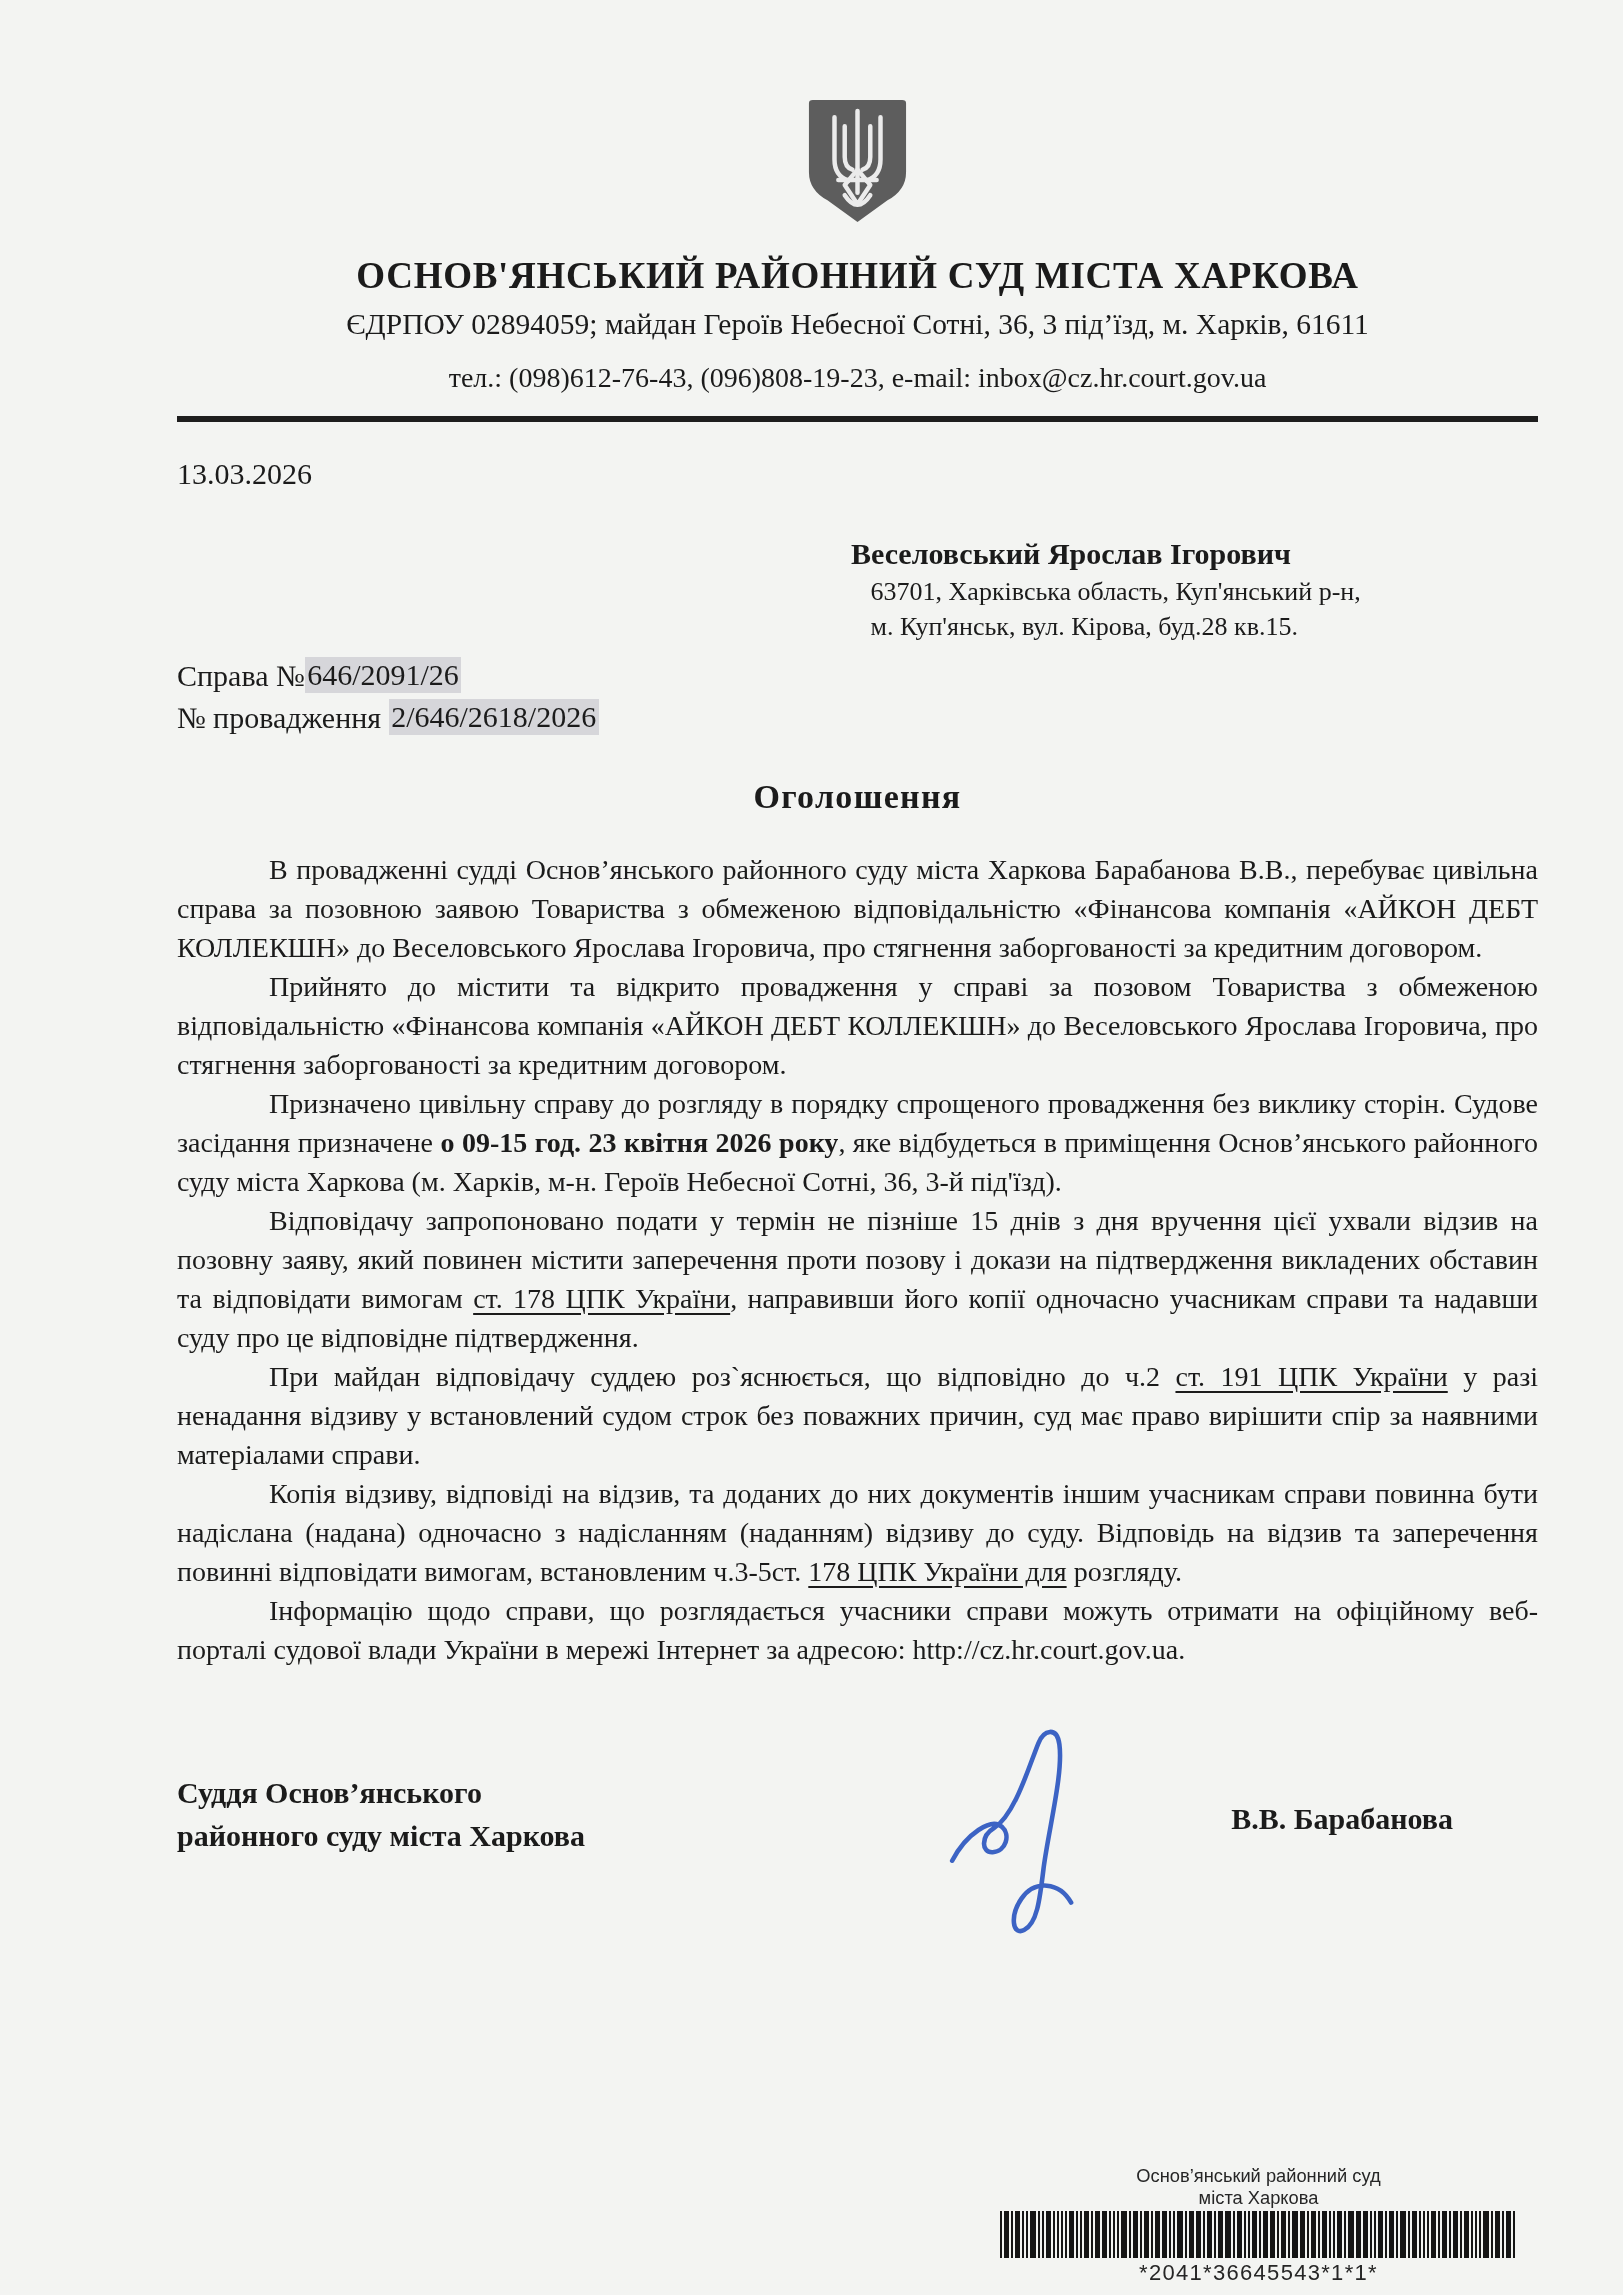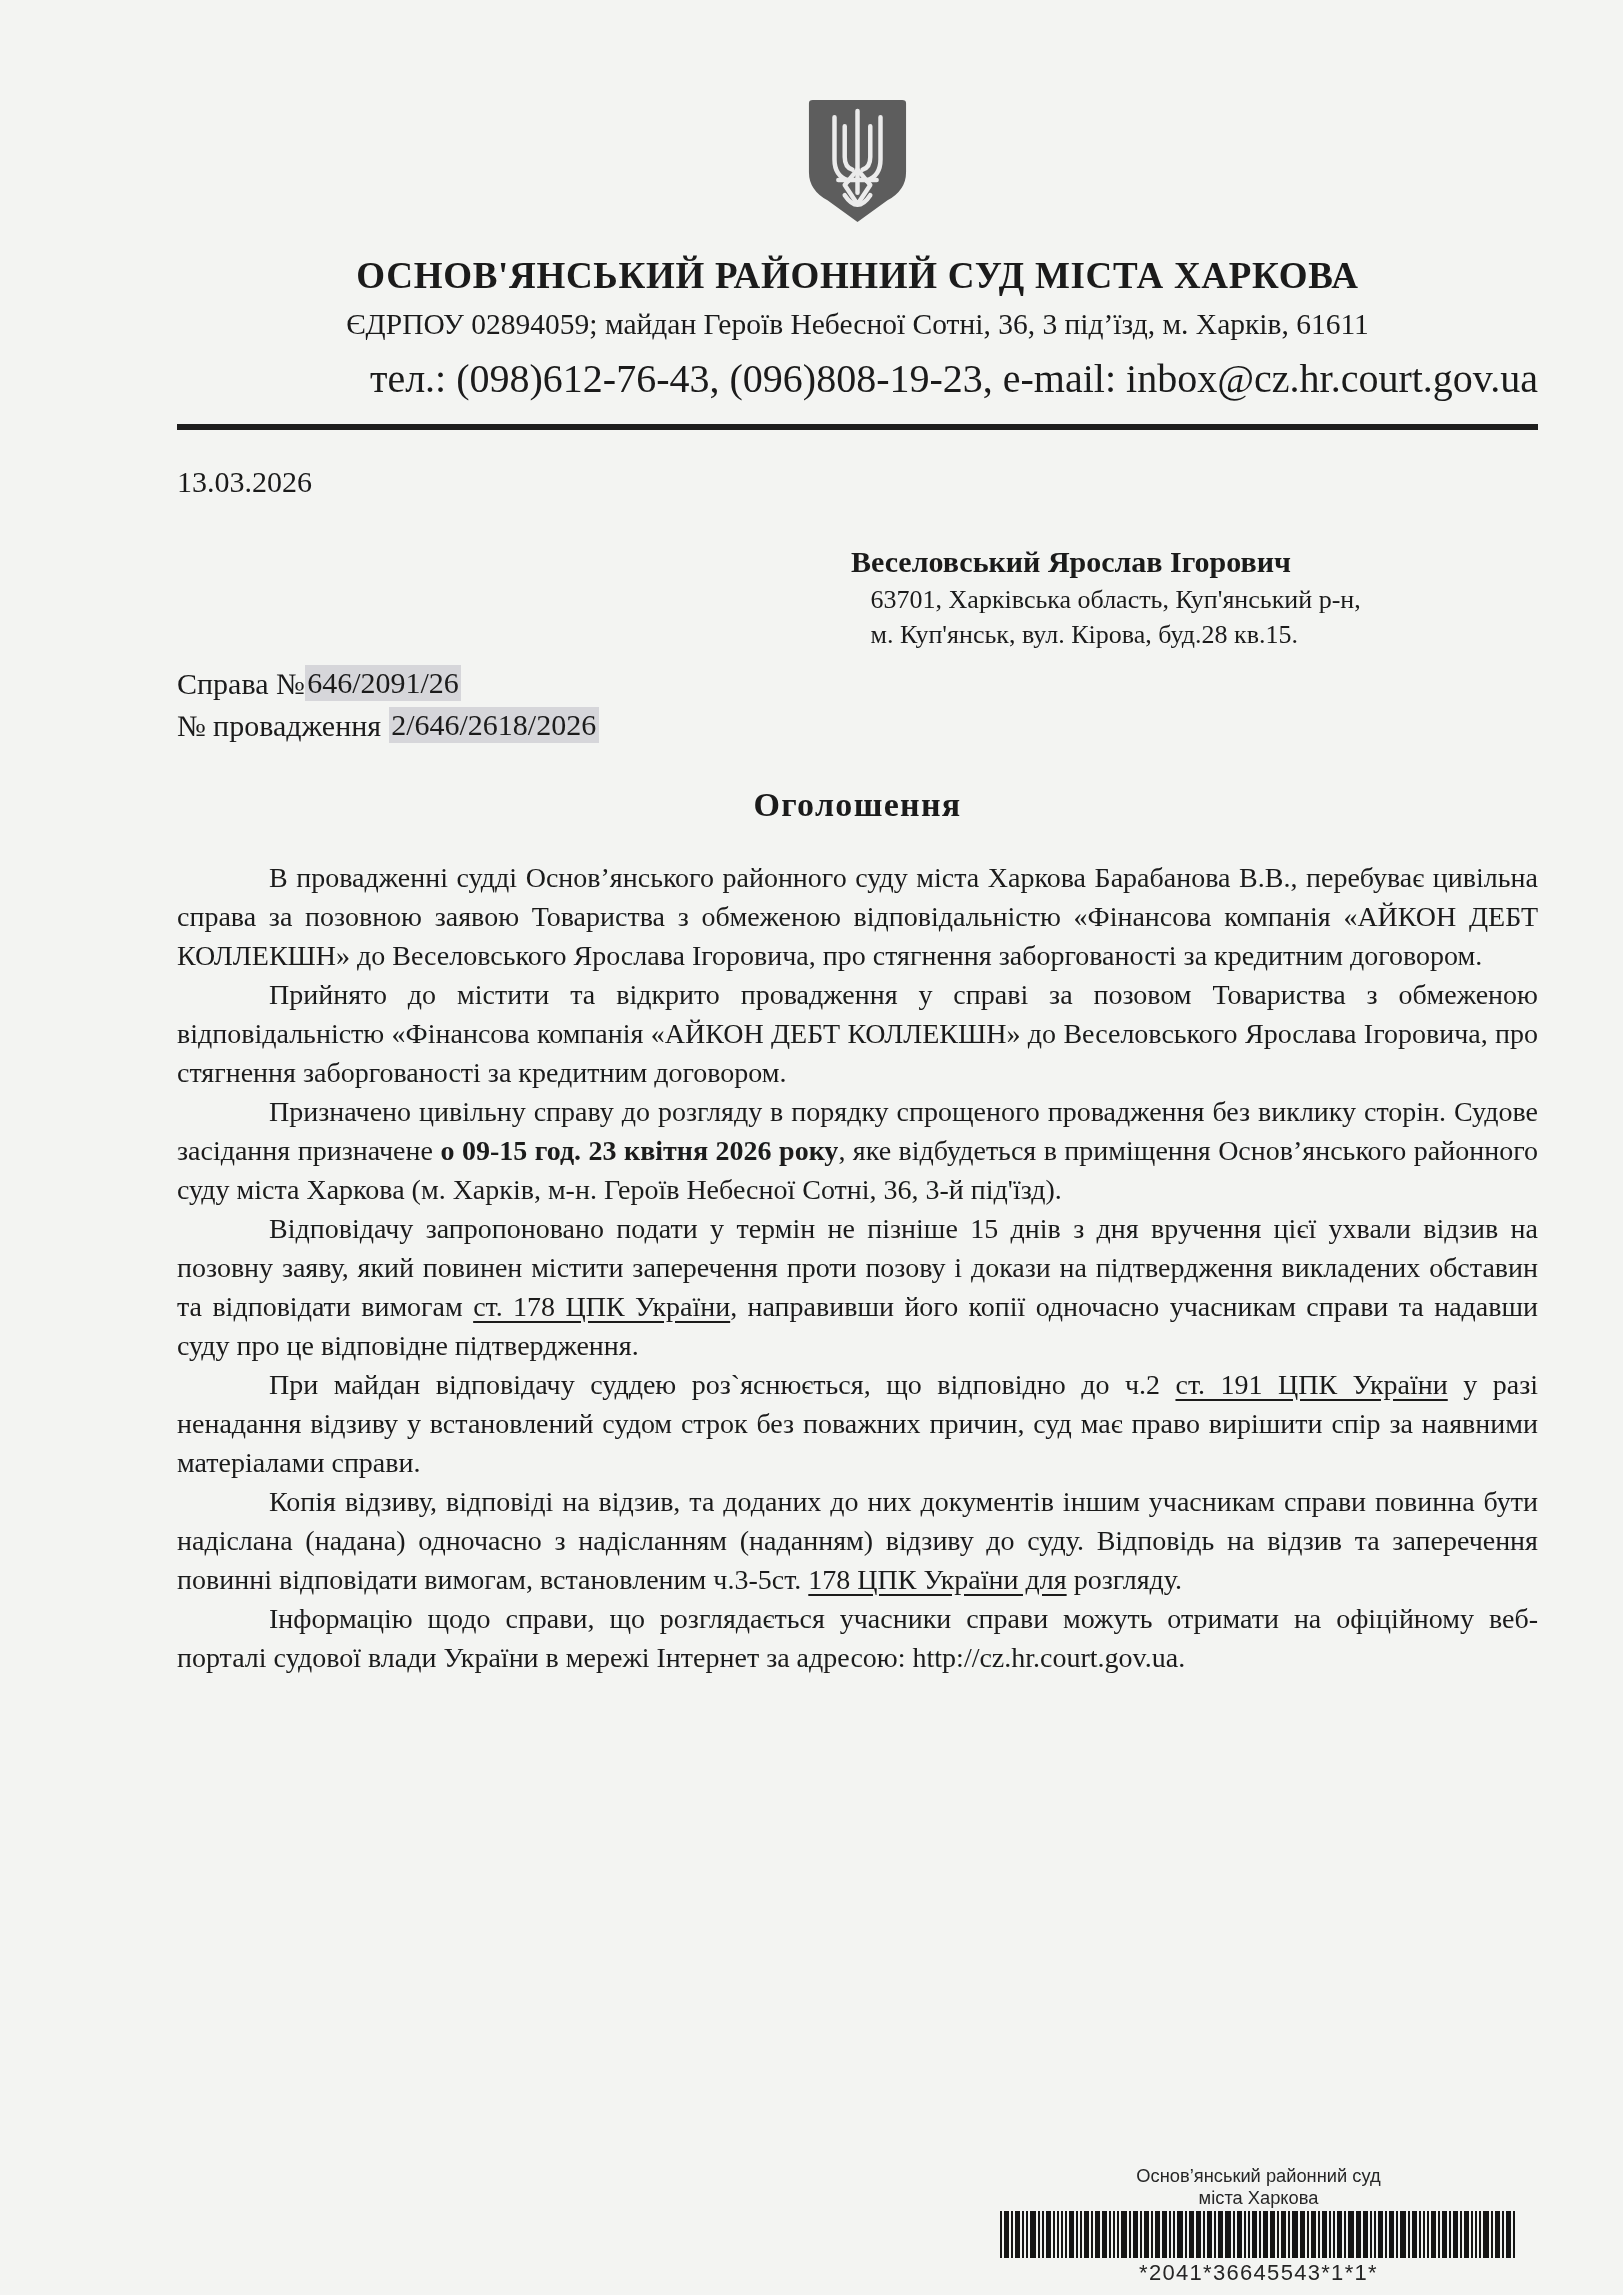--- a/index.html
+++ b/index.html
@@ -5,21 +5,21 @@
   html,body { margin:0; padding:0; background:#888; }
   .page {
     position:relative; width:1623px; height:2295px; margin:0 auto;
     background:#f3f4f2; color:#1b1b1b; box-sizing:border-box;
     padding:0 85px 0 177px; overflow:hidden;
     font-family:"Liberation Serif", serif;
   }
   .emblem { display:block; margin:98px auto 0; width:115px; height:128px; }
   .court-name { margin-top:27.5px; text-align:center; font-weight:bold; font-size:37px; letter-spacing:0.7px; }
   .addr-line { text-align:center; font-size:29.5px; margin-top:11.8px; }
-  .contacts-line { text-align:right; font-size:40px; margin-top:14px; }
+  .contacts-line { text-align:center; font-size:28px; margin-top:21px; }
   .rule { margin-top:22px; height:5.9px; background:#1e1e1e; }
   .doc-date { margin-top:35px; font-size:30px; }
   .recipient { margin-top:42px; margin-left:674px; font-size:26px; line-height:35px; }
   .recipient .name { font-size:30px; font-weight:bold; line-height:41px; }
   .recipient .line { margin-left:19.6px; }
   .case-block { margin-top:10.5px; font-size:30px; line-height:42px;font-family:Liberation Serif, serif; }
   .hl { background:#d6d6da; padding:1.3px 2.6px; }
   .doc-title { margin-top:39px; text-align:center; font-size:34px; font-weight:bold; letter-spacing:1.3px; }
   .body-text { margin-top:34px; font-size:28px; line-height:39px; text-align:justify; }
   .body-text p { margin:0; text-indent:92px; }
@@ -76,20 +76,30 @@
   <div class="body-text">
     <p>В провадженні судді Основ’янського районного суду міста Харкова Барабанова В.В., перебуває цивільна справа за позовною заявою Товариства з обмеженою відповідальністю «Фінансова компанія «АЙКОН ДЕБТ КОЛЛЕКШН» до Веселовського Ярослава Ігоровича, про стягнення заборгованості за кредитним договором.</p>
     <p>Прийнято до містити та відкрито провадження у справі за позовом Товариства з обмеженою відповідальністю «Фінансова компанія «АЙКОН ДЕБТ КОЛЛЕКШН» до Веселовського Ярослава Ігоровича, про стягнення заборгованості за кредитним договором.</p>
     <p><span>Призначено цивільну справу до розгляду в порядку спрощеного провадження без виклику сторін.  Судове засідання призначене </span><span class="b">о 09-15 год. 23 квітня 2026 року</span><span>, яке відбудеться в приміщення Основ’янського районного суду міста Харкова (м. Харків, м-н. Героїв Небесної Сотні, 36, 3-й під'їзд).</span></p>
     <p><span>Відповідачу запропоновано подати у термін не пізніше 15 днів з дня вручення цієї ухвали відзив на позовну заяву, який повинен містити заперечення проти позову і докази на підтвердження викладених обставин та відповідати вимогам </span><span class="u">ст. 178 ЦПК України</span><span>, направивши його копії одночасно учасникам справи та надавши суду про це відповідне підтвердження.</span></p>
     <p><span>При майдан відповідачу суддею роз`яснюється, що відповідно до ч.2 </span><span class="u">ст. 191 ЦПК України</span><span> у разі ненадання відзиву у встановлений судом строк без поважних причин, суд має право вирішити спір за наявними матеріалами справи.</span></p>
     <p><span>Копія відзиву, відповіді на відзив, та доданих до них документів іншим учасникам справи повинна бути надіслана (надана) одночасно з надісланням (наданням) відзиву до суду. Відповідь на відзив та заперечення повинні відповідати вимогам, встановленим ч.3-5ст. </span><span class="u">178 ЦПК України для</span><span> розгляду.</span></p>
     <p>Інформацію щодо справи, що розглядається учасники справи можуть отримати на офіційному веб-порталі судової влади України в мережі Інтернет за адресою: http://cz.hr.court.gov.ua.</p>
   </div>
 
+  <div class="sig-row">
+    <div>
+      <div>Суддя Основ’янського</div>
+      <div>районного суду міста Харкова</div>
+    </div>
+    <svg class="sig-svg" viewBox="0 0 260 330" aria-hidden="true">
+      <path stroke="#3c63c4" fill="none" stroke-width="7" stroke-linecap="round" d="M14,212 C36,170 74,146 90,160 C104,172 96,198 76,199 C58,200 58,174 78,162 C110,142 132,66 146,32 C154,12 174,6 178,34 C184,78 162,162 154,222 C148,272 144,308 124,318 C106,327 102,296 120,270 C140,241 178,244 196,276"></path>
+    </svg>
+    <div class="sig-name">В.В. Барабанова</div>
+  </div>
 
   <div class="footer">
     <div class="fline">Основ’янський районний суд</div>
     <div class="fline">міста Харкова</div>
     <div class="barcode"><span style="display:inline-block;height:47px;width:2px;background:#151515;margin-right:2px"></span><span style="display:inline-block;height:47px;width:5.2px;background:#151515;margin-right:2px"></span><span style="display:inline-block;height:47px;width:2px;background:#151515;margin-right:2px"></span><span style="display:inline-block;height:47px;width:5.2px;background:#151515;margin-right:2px"></span><span style="display:inline-block;height:47px;width:2px;background:#151515;margin-right:2px"></span><span style="display:inline-block;height:47px;width:2px;background:#151515;margin-right:2px"></span><span style="display:inline-block;height:47px;width:5.2px;background:#151515;margin-right:2px"></span><span style="display:inline-block;height:47px;width:2px;background:#151515;margin-right:2px"></span><span style="display:inline-block;height:47px;width:2px;background:#151515;margin-right:2px"></span><span style="display:inline-block;height:47px;width:5.2px;background:#151515;margin-right:2px"></span><span style="display:inline-block;height:47px;width:2px;background:#151515;margin-right:2px"></span><span style="display:inline-block;height:47px;width:2px;background:#151515;margin-right:2px"></span><span style="display:inline-block;height:47px;width:2px;background:#151515;margin-right:2px"></span><span style="display:inline-block;height:47px;width:2px;background:#151515;margin-right:2px"></span><span style="display:inline-block;height:47px;width:5.2px;background:#151515;margin-right:2px"></span><span style="display:inline-block;height:47px;width:2px;background:#151515;margin-right:2px"></span><span style="display:inline-block;height:47px;width:2px;background:#151515;margin-right:2px"></span><span style="display:inline-block;height:47px;width:5.2px;background:#151515;margin-right:2px"></span><span style="display:inline-block;height:47px;width:2px;background:#151515;margin-right:2px"></span><span style="display:inline-block;height:47px;width:5.2px;background:#151515;margin-right:2px"></span><span style="display:inline-block;height:47px;width:5.2px;background:#151515;margin-right:2px"></span><span style="display:inline-block;height:47px;width:2px;background:#151515;margin-right:2px"></span><span style="display:inline-block;height:47px;width:2px;background:#151515;margin-right:2px"></span><span style="display:inline-block;height:47px;width:2px;background:#151515;margin-right:2px"></span><span style="display:inline-block;height:47px;width:5.2px;background:#151515;margin-right:2px"></span><span style="display:inline-block;height:47px;width:2px;background:#151515;margin-right:2px"></span><span style="display:inline-block;height:47px;width:5.2px;background:#151515;margin-right:2px"></span><span style="display:inline-block;height:47px;width:2px;background:#151515;margin-right:2px"></span><span style="display:inline-block;height:47px;width:5.2px;background:#151515;margin-right:2px"></span><span style="display:inline-block;height:47px;width:2px;background:#151515;margin-right:2px"></span><span style="display:inline-block;height:47px;width:5.2px;background:#151515;margin-right:2px"></span><span style="display:inline-block;height:47px;width:5.2px;background:#151515;margin-right:2px"></span><span style="display:inline-block;height:47px;width:2px;background:#151515;margin-right:2px"></span><span style="display:inline-block;height:47px;width:2px;background:#151515;margin-right:2px"></span><span style="display:inline-block;height:47px;width:5.2px;background:#151515;margin-right:2px"></span><span style="display:inline-block;height:47px;width:2px;background:#151515;margin-right:2px"></span><span style="display:inline-block;height:47px;width:5.2px;background:#151515;margin-right:2px"></span><span style="display:inline-block;height:47px;width:5.2px;background:#151515;margin-right:2px"></span><span style="display:inline-block;height:47px;width:2px;background:#151515;margin-right:2px"></span><span style="display:inline-block;height:47px;width:5.2px;background:#151515;margin-right:2px"></span><span style="display:inline-block;height:47px;width:2px;background:#151515;margin-right:2px"></span><span style="display:inline-block;height:47px;width:5.2px;background:#151515;margin-right:2px"></span><span style="display:inline-block;height:47px;width:5.2px;background:#151515;margin-right:2px"></span><span style="display:inline-block;height:47px;width:2px;background:#151515;margin-right:2px"></span><span style="display:inline-block;height:47px;width:5.2px;background:#151515;margin-right:2px"></span><span style="display:inline-block;height:47px;width:2px;background:#151515;margin-right:2px"></span><span style="display:inline-block;height:47px;width:2px;background:#151515;margin-right:2px"></span><span style="display:inline-block;height:47px;width:5.2px;background:#151515;margin-right:2px"></span><span style="display:inline-block;height:47px;width:2px;background:#151515;margin-right:2px"></span><span style="display:inline-block;height:47px;width:5.2px;background:#151515;margin-right:2px"></span><span style="display:inline-block;height:47px;width:5.2px;background:#151515;margin-right:2px"></span><span style="display:inline-block;height:47px;width:2px;background:#151515;margin-right:2px"></span><span style="display:inline-block;height:47px;width:5.2px;background:#151515;margin-right:2px"></span><span style="display:inline-block;height:47px;width:2px;background:#151515;margin-right:2px"></span><span style="display:inline-block;height:47px;width:5.2px;background:#151515;margin-right:2px"></span><span style="display:inline-block;height:47px;width:5.2px;background:#151515;margin-right:2px"></span><span style="display:inline-block;height:47px;width:2px;background:#151515;margin-right:2px"></span><span style="display:inline-block;height:47px;width:5.2px;background:#151515;margin-right:2px"></span><span style="display:inline-block;height:47px;width:2px;background:#151515;margin-right:2px"></span><span style="display:inline-block;height:47px;width:5.2px;background:#151515;margin-right:2px"></span><span style="display:inline-block;height:47px;width:2px;background:#151515;margin-right:2px"></span><span style="display:inline-block;height:47px;width:2px;background:#151515;margin-right:2px"></span><span style="display:inline-block;height:47px;width:5.2px;background:#151515;margin-right:2px"></span><span style="display:inline-block;height:47px;width:2px;background:#151515;margin-right:2px"></span><span style="display:inline-block;height:47px;width:5.2px;background:#151515;margin-right:2px"></span><span style="display:inline-block;height:47px;width:5.2px;background:#151515;margin-right:2px"></span><span style="display:inline-block;height:47px;width:5.2px;background:#151515;margin-right:2px"></span><span style="display:inline-block;height:47px;width:2px;background:#151515;margin-right:2px"></span><span style="display:inline-block;height:47px;width:2px;background:#151515;margin-right:2px"></span><span style="display:inline-block;height:47px;width:5.2px;background:#151515;margin-right:2px"></span><span style="display:inline-block;height:47px;width:2px;background:#151515;margin-right:2px"></span><span style="display:inline-block;height:47px;width:5.2px;background:#151515;margin-right:2px"></span><span style="display:inline-block;height:47px;width:2px;background:#151515;margin-right:2px"></span><span style="display:inline-block;height:47px;width:5.2px;background:#151515;margin-right:2px"></span><span style="display:inline-block;height:47px;width:2px;background:#151515;margin-right:2px"></span><span style="display:inline-block;height:47px;width:5.2px;background:#151515;margin-right:2px"></span><span style="display:inline-block;height:47px;width:2px;background:#151515;margin-right:2px"></span><span style="display:inline-block;height:47px;width:2px;background:#151515;margin-right:2px"></span><span style="display:inline-block;height:47px;width:2px;background:#151515;margin-right:2px"></span><span style="display:inline-block;height:47px;width:5.2px;background:#151515;margin-right:2px"></span><span style="display:inline-block;height:47px;width:2px;background:#151515;margin-right:2px"></span><span style="display:inline-block;height:47px;width:5.2px;background:#151515;margin-right:2px"></span><span style="display:inline-block;height:47px;width:2px;background:#151515;margin-right:2px"></span><span style="display:inline-block;height:47px;width:5.2px;background:#151515;margin-right:2px"></span><span style="display:inline-block;height:47px;width:2px;background:#151515;margin-right:2px"></span><span style="display:inline-block;height:47px;width:5.2px;background:#151515;margin-right:2px"></span><span style="display:inline-block;height:47px;width:2px;background:#151515;margin-right:2px"></span><span style="display:inline-block;height:47px;width:2px;background:#151515;margin-right:2px"></span><span style="display:inline-block;height:47px;width:2px;background:#151515;margin-right:2px"></span><span style="display:inline-block;height:47px;width:5.2px;background:#151515;margin-right:2px"></span><span style="display:inline-block;height:47px;width:2px;background:#151515;margin-right:2px"></span><span style="display:inline-block;height:47px;width:5.2px;background:#151515;margin-right:2px"></span><span style="display:inline-block;height:47px;width:2px;background:#151515;margin-right:2px"></span><span style="display:inline-block;height:47px;width:5.2px;background:#151515;margin-right:2px"></span><span style="display:inline-block;height:47px;width:2px;background:#151515;margin-right:2px"></span></div>
     <div class="bc-value">*2041*36645543*1*1*</div>
   </div>
 
 </div>
 

